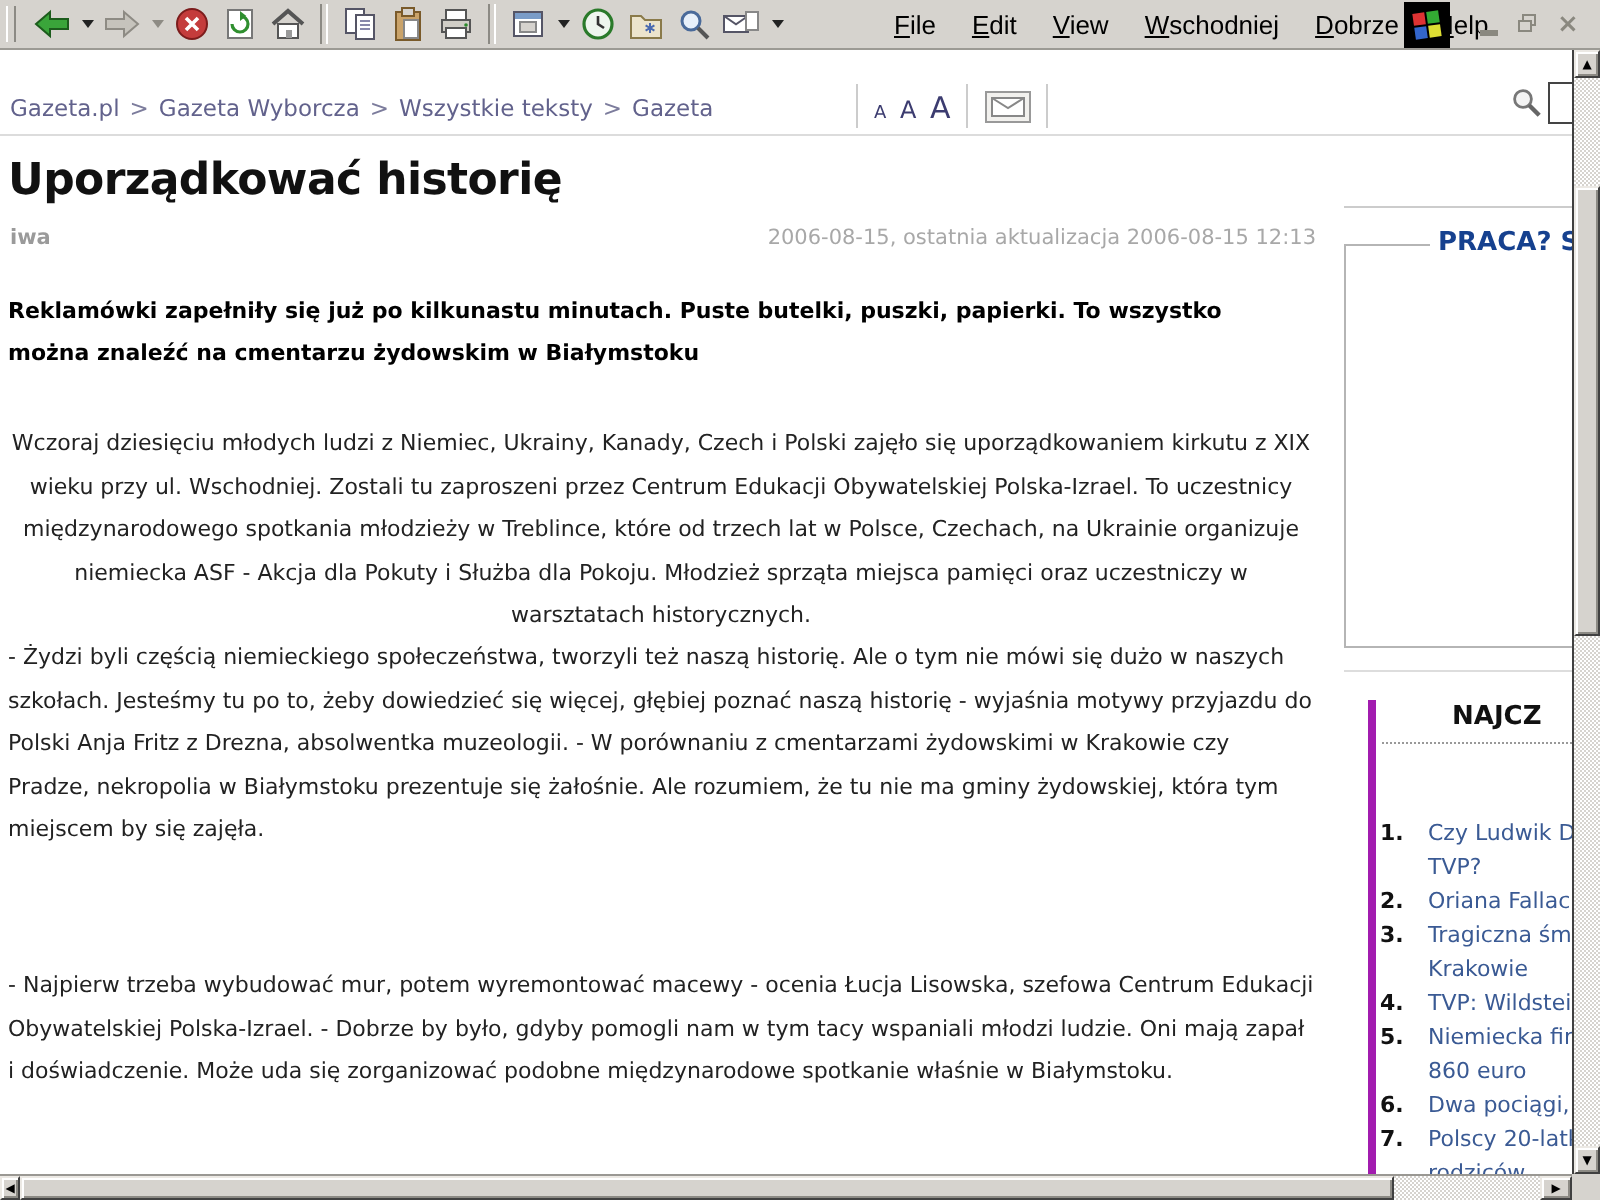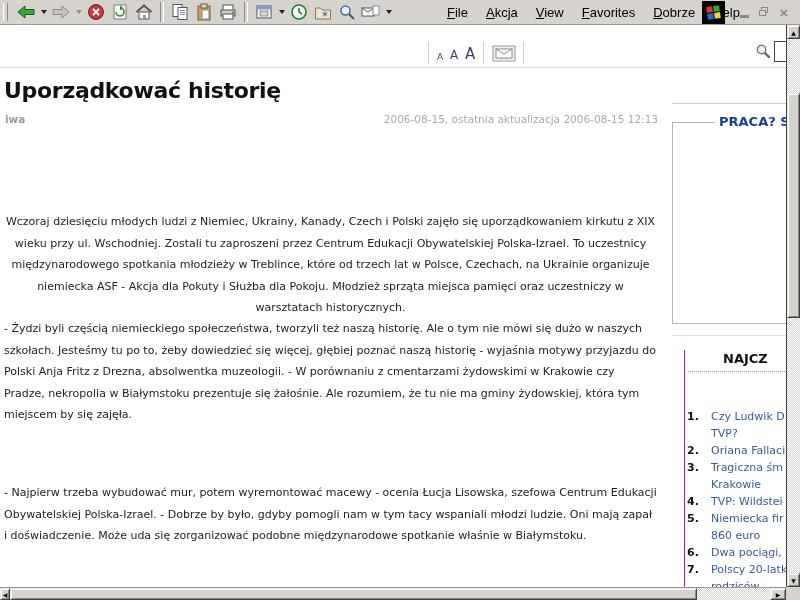--- a/index.html
+++ b/index.html
@@ -55,21 +55,21 @@
   .side-rule1 { position:absolute; left:672px; top:78px; width:114px; height:1px; background:#ccc; }
   .jobs-box { position:absolute; left:672px; top:97px; width:130px; height:200px;
               border:1px solid #b5b5b5; border-right:none; }
   .jobs-title { position:absolute; left:42px; top:-9px; background:#fff; padding:0 4px;
                 font-size:13px; font-weight:bold; color:#16418f; white-space:nowrap; }
   .jobs-links { position:absolute; left:50px; top:105px; margin:0; padding:0; list-style:none; }
   .jobs-links li { font-size:11px; line-height:15.5px; white-space:nowrap; }
   .bullet { color:#111; margin-right:7px; }
   .slink { color:#3a5a94; }
   .side-rule2 { position:absolute; left:672px; top:310px; width:114px; height:1px; background:#ddd; }
-  .mostread-box { position:absolute; left:684px; top:325px; width:102px; height:237px; border-left:1px solid #a21caf; }
+  .mostread-box { position:absolute; left:684px; top:325px; width:102px; height:237px; border-left:4px solid #a21caf; }
   .mostread-title { position:absolute; left:38px; top:1px; font-size:13px; font-weight:bold; color:#111; white-space:nowrap; }
   .mostread-dots { position:absolute; left:3px; top:21px; width:99px; border-bottom:1px dotted #999; }
   .mostread-list { position:absolute; left:1px; top:58px; width:130px; margin:0; padding:0; list-style:none; }
   .mostread-list li { position:relative; padding-left:25px; font-size:11px; line-height:17px; }
   .mr-num { position:absolute; left:1px; top:0; font-weight:bold; color:#111; }
   .mr-line { display:block; color:#3a5a94; white-space:nowrap; }
 
   
   .checker { background-color:#fff;
              background-image:conic-gradient(#d6d3ce 0 25%, transparent 0 50%, #d6d3ce 0 75%, transparent 0);
@@ -200,23 +200,23 @@
           <path d="M2 6l6 4.2L14 6" fill="none" stroke="#556"></path>
           <rect x="13" y="4" width="6" height="9" fill="#fff" stroke="#888"></rect>
         </svg>
     </div>
     <div class="tbtn narrow">
         <span class="chev"></span>
       </div>
 
     <div class="menu">
       <span class="menu-item">File</span>
-      <span class="menu-item">Akcja</span>
+      <span class="menu-item">Edit</span>
       <span class="menu-item">View</span>
-      <span class="menu-item">Favorites</span>
+      <span class="menu-item">Wschodniej</span>
       <span class="menu-item">Dobrze</span>
       <span class="menu-item">Help</span>
     </div>
 
     <div class="throbber">
       <div class="flag">
           <div class="fr"></div>
           <div class="fg"></div>
           <div class="fb"></div>
           <div class="fy"></div>
@@ -229,20 +229,23 @@
       <div class="restore-shape">
           <div class="b1"></div>
           <div class="b2"></div>
         </div>
     </div>
     <div class="winctl" id="ctl-close">×</div>
   </div>
 
   <div class="page">
 
+    <div class="breadcrumb">
+      <span>Gazeta.pl</span><span class="crumb-sep">&gt;</span><span>Gazeta Wyborcza</span><span class="crumb-sep">&gt;</span><span>Wszystkie teksty</span><span class="crumb-sep">&gt;</span><span>Gazeta</span>
+    </div>
 
     <div class="lrule" style="left:428px"></div>
     <span class="fA" style="left:437px; top:27px; font-size:9px">A</span>
     <span class="fA" style="left:450px; top:23px; font-size:12px">A</span>
     <span class="fA" style="left:465px; top:20px; font-size:15px">A</span>
     <div class="lrule" style="left:483px"></div>
     <div class="envelope">
       <svg width="24" height="17" viewBox="0 0 24 17">
           <rect x="1" y="1" width="22" height="15" fill="#f2f1ee" stroke="#999"></rect>
           <rect x="4" y="4" width="16" height="9" fill="#fff" stroke="#888"></rect>
@@ -257,20 +260,21 @@
           <path d="M9.6 9.6l5 5" stroke="#666" stroke-width="2.2"></path>
         </svg>
     </div>
     <div class="whitebox"></div>
 
     <div class="rule-top"></div>
 
     <div class="h1">Uporządkować historię</div>
     <div class="byline">iwa</div>
     <div class="dateline">2006-08-15, ostatnia aktualizacja 2006-08-15 12:13</div>
+    <div class="lead">Reklamówki zapełniły się już po kilkunastu minutach. Puste butelki, puszki, papierki. To wszystko można znaleźć na cmentarzu żydowskim w Białymstoku</div>
     <div class="para" id="p1">Wczoraj dziesięciu młodych ludzi z Niemiec, Ukrainy, Kanady, Czech i Polski zajęło się uporządkowaniem kirkutu z XIX wieku przy ul. Wschodniej. Zostali tu zaproszeni przez Centrum Edukacji Obywatelskiej Polska-Izrael. To uczestnicy międzynarodowego spotkania młodzieży w Treblince, które od trzech lat w Polsce, Czechach, na Ukrainie organizuje niemiecka ASF - Akcja dla Pokuty i Służba dla Pokoju. Młodzież sprząta miejsca pamięci oraz uczestniczy w warsztatach historycznych.</div>
     <div class="para" id="p2">- Żydzi byli częścią niemieckiego społeczeństwa, tworzyli też naszą historię. Ale o tym nie mówi się dużo w naszych szkołach. Jesteśmy tu po to, żeby dowiedzieć się więcej, głębiej poznać naszą historię - wyjaśnia motywy przyjazdu do Polski Anja Fritz z Drezna, absolwentka muzeologii. - W porównaniu z cmentarzami żydowskimi w Krakowie czy Pradze, nekropolia w Białymstoku prezentuje się żałośnie. Ale rozumiem, że tu nie ma gminy żydowskiej, która tym miejscem by się zajęła.</div>
     <div class="para" id="p4">- Najpierw trzeba wybudować mur, potem wyremontować macewy - ocenia Łucja Lisowska, szefowa Centrum Edukacji Obywatelskiej Polska-Izrael. - Dobrze by było, gdyby pomogli nam w tym tacy wspaniali młodzi ludzie. Oni mają zapał i doświadczenie. Może uda się zorganizować podobne międzynarodowe spotkanie właśnie w Białymstoku.</div>
 
     <div class="side-rule1"></div>
 
     <div class="jobs-box">
       <div class="jobs-title">PRACA? ST</div>
     </div>
 

